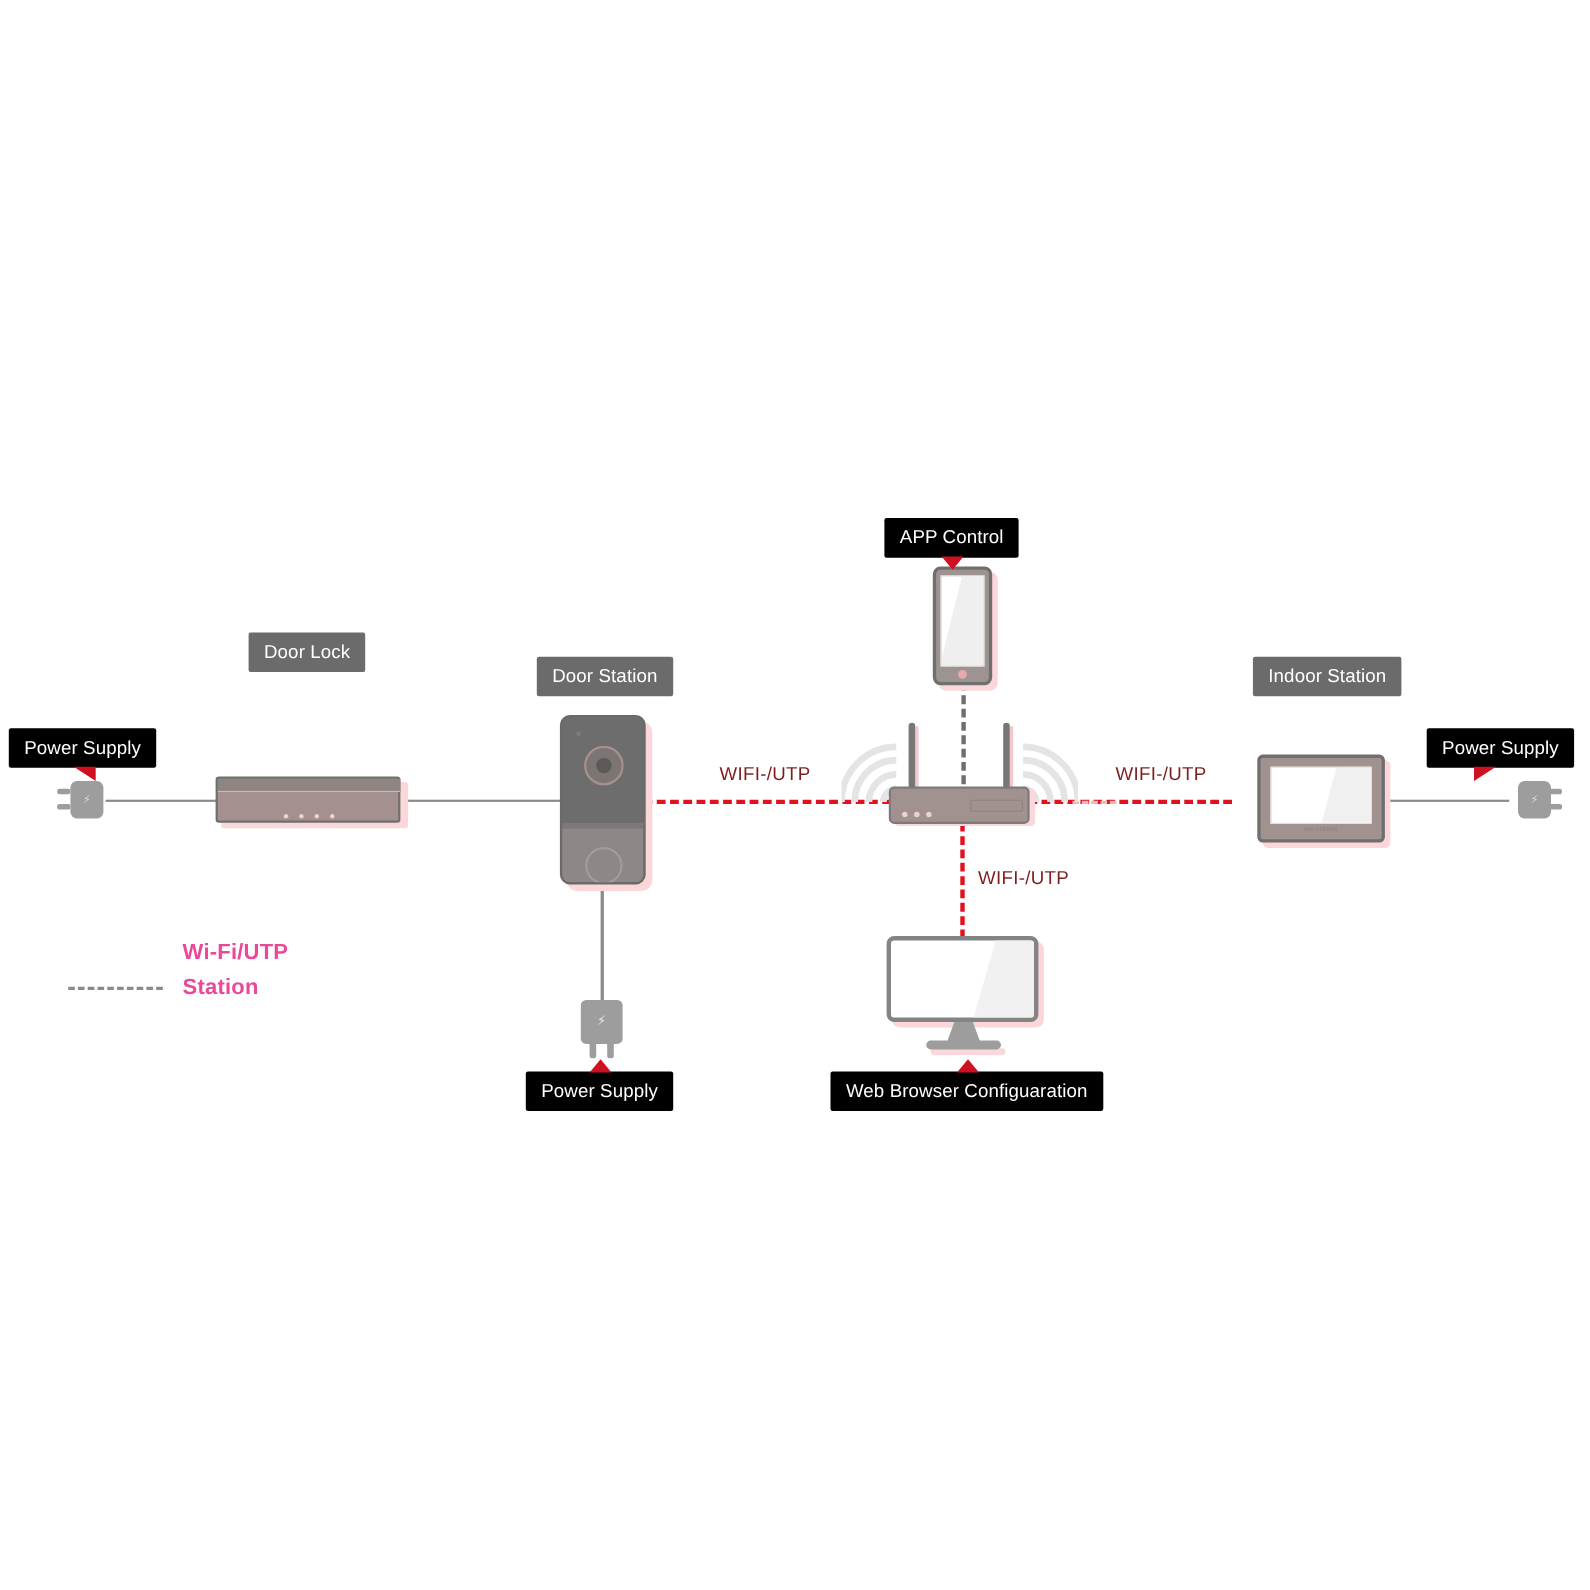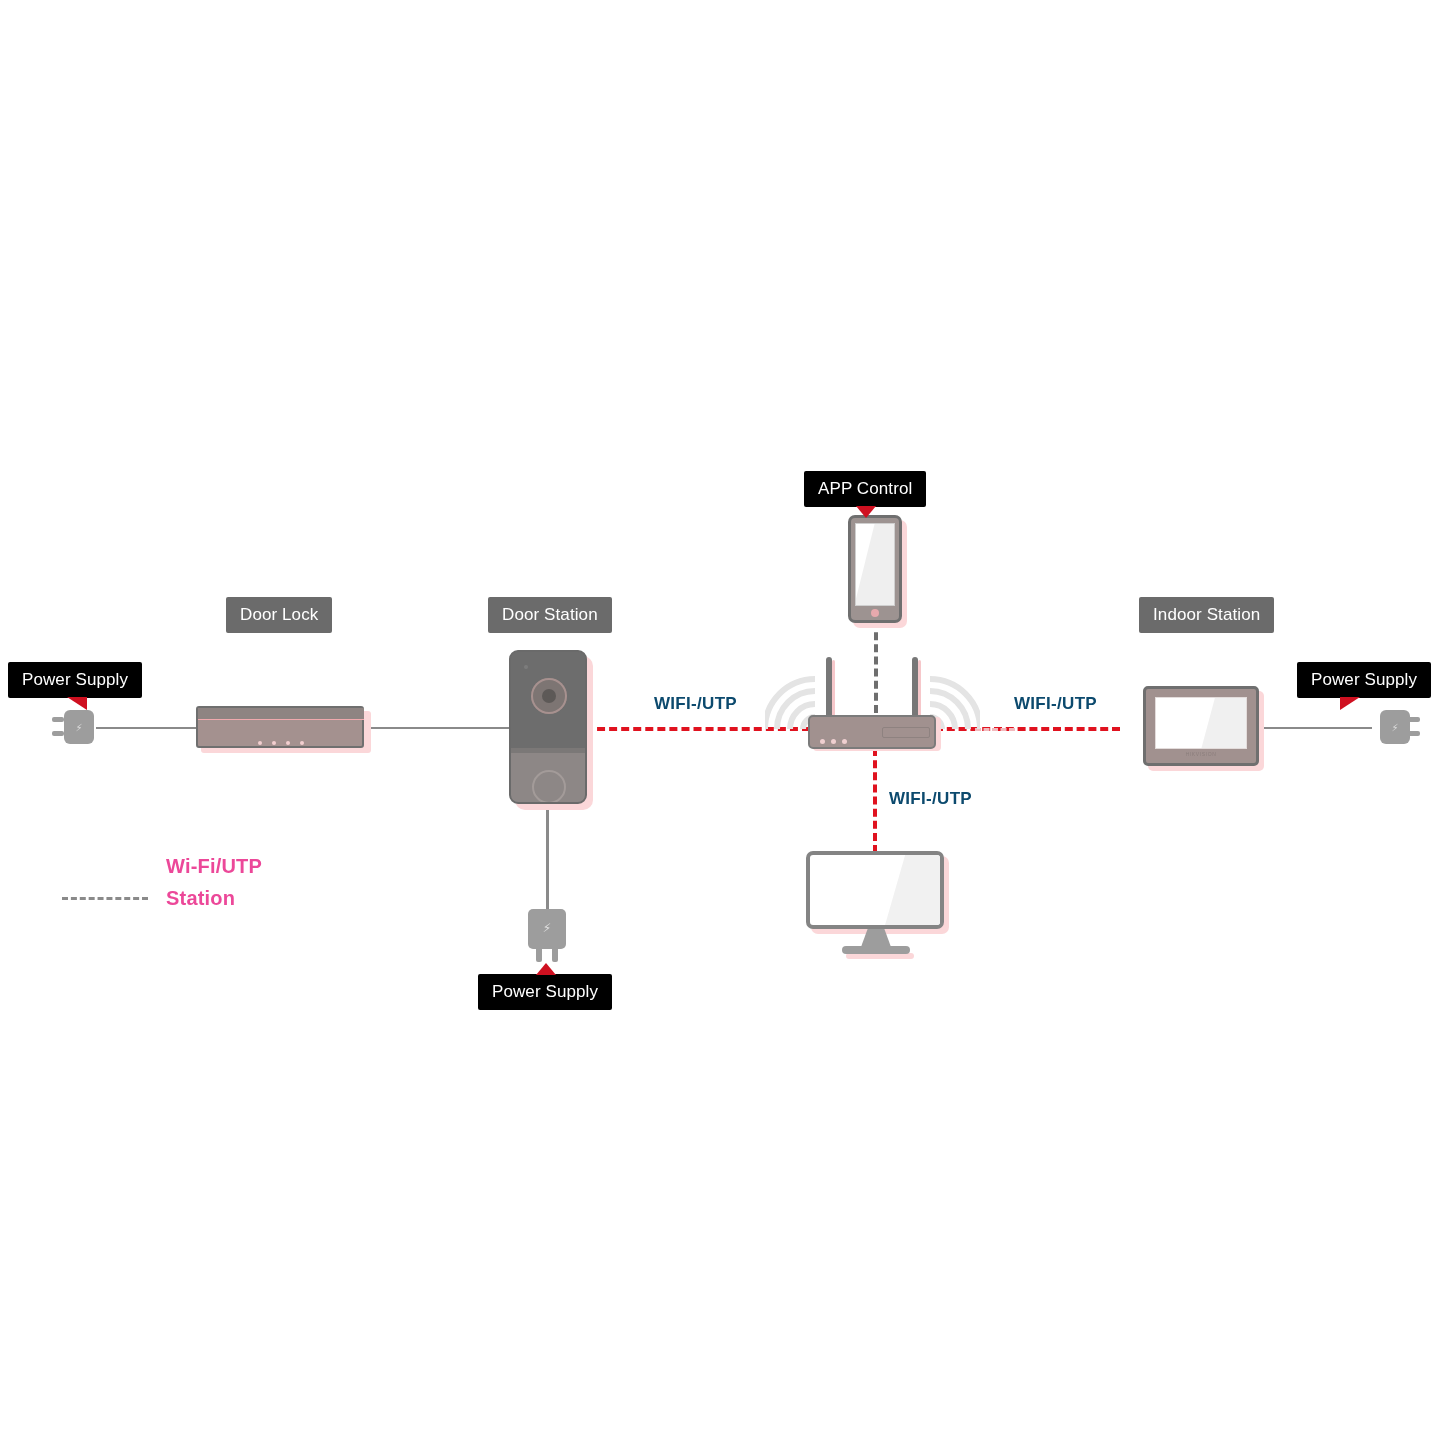--- a/index.html
+++ b/index.html
@@ -38,21 +38,21 @@
     border-top:13px solid #cf1020;
   }
   .tag-red.t-dr::after{
     content:"";position:absolute;left:44%;bottom:-12px;
     border-left:20px solid transparent;border-right:0 solid transparent;
     border-top:13px solid #cf1020;
   }
 
   
   .linklabel{
-    position:absolute;color:#0c4a6e;font-size:17px;font-weight:bold;
+    position:absolute;color:#7f1d1d;font-size:17px;font-weight:normal;
     letter-spacing:.3px;white-space:nowrap;
   }
 
   
   .wire-h{position:absolute;height:2px;background:#8a8a8a;}
   .wire-v{position:absolute;width:3px;background:#8a8a8a;}
 
   .dash-red{
     position:absolute;height:0;border-top:4px dashed #e0121f;
   }
@@ -360,28 +360,29 @@
   <div class="monitor" style="left:806px;top:851px;">
     <span class="shadow"></span>
     <span class="screenbox">
         <span class="gloss"></span>
       </span>
     <span class="neck"></span>
     <span class="basesh"></span>
     <span class="base"></span>
   </div>
 
-  <div class="tag tag-gray" style="left:226px;top:597px;">Door Lock</div>
+  <div class="tag tag-gray" style="left:226px;top:575px;">Door Lock</div>
 
   <div class="tag tag-gray" style="left:488px;top:597px;">Door Station</div>
 
   <div class="tag tag-gray" style="left:1139px;top:597px;">Indoor Station</div>
 
   <div class="tag tag-red t-down" style="left:804px;top:471px;">APP Control</div>
 
+  <div class="tag tag-red t-up" style="left:755px;top:974px;">Web Browser Configuaration</div>
 
   <div class="tag tag-red t-dr" style="left:8px;top:662px;">Power Supply</div>
 
   <div class="tag tag-red t-up" style="left:478px;top:974px;">Power Supply</div>
 
   <div class="tag tag-red t-dl" style="left:1297px;top:662px;">Power Supply</div>
 
   <div class="linklabel" style="left:654px;top:694px;">WIFI-/UTP</div>
 
   <div class="linklabel" style="left:1014px;top:694px;">WIFI-/UTP</div>

